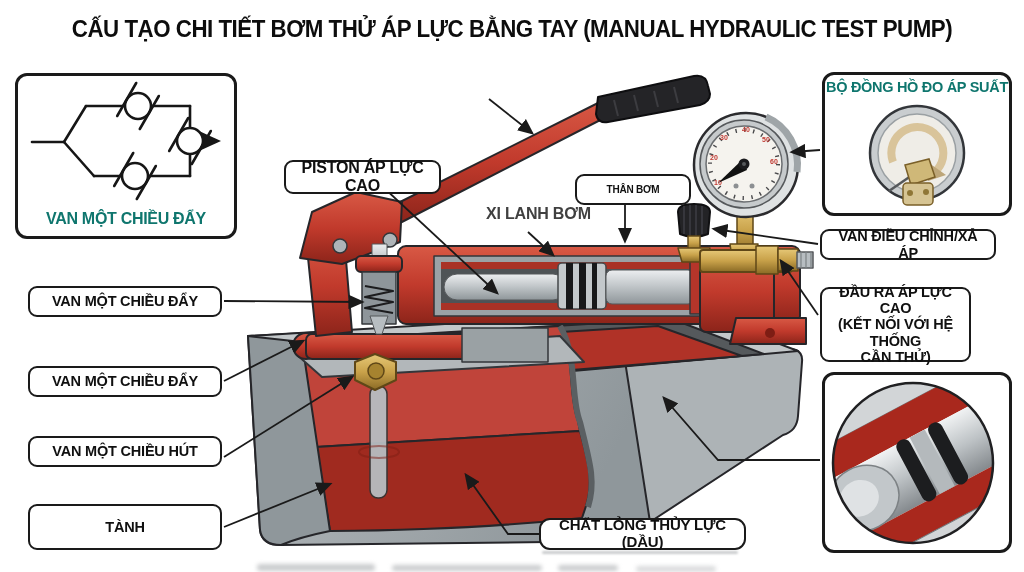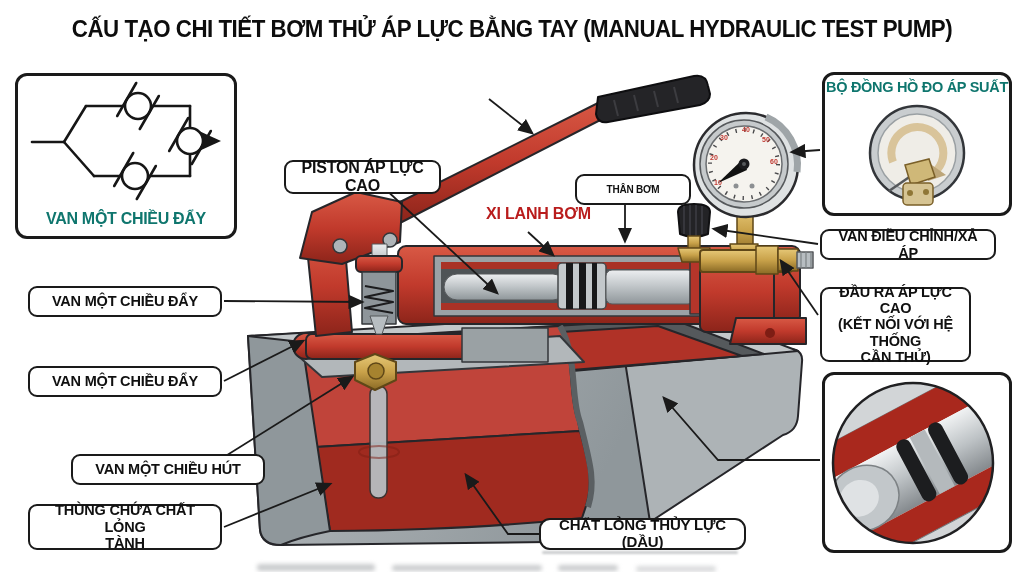--- a/index.html
+++ b/index.html
@@ -6,21 +6,21 @@
   .stage{position:relative;width:1024px;height:572px;background:#fff;overflow:hidden;
          font-family:"Liberation Sans",sans-serif;}
   .title{position:absolute;top:16px;left:0;right:0;text-align:center;
          font-weight:700;font-size:23px;letter-spacing:-0.5px;color:#0d0d0d;
          transform:scaleX(0.97);}
   .art{position:absolute;left:0;top:0;}
   .lbl{position:absolute;background:#fff;border:2.5px solid #1a1a1a;border-radius:9px;
        font-weight:700;font-size:14.5px;line-height:1.13;color:#101010;text-align:center;
        display:flex;flex-direction:column;justify-content:center;
        padding:2px 6px;box-sizing:border-box;letter-spacing:-0.2px;z-index:5;}
-  .plain{position:absolute;font-weight:700;font-size:16px;color:#b91c1c;z-index:5;
+  .plain{position:absolute;font-weight:700;font-size:16px;color:#404040;z-index:5;
          letter-spacing:-0.2px;}
   .inset{position:absolute;background:#fff;border:3px solid #1a1a1a;border-radius:12px;
          box-sizing:border-box;z-index:4;}
   .inset .cap{font-weight:700;text-align:center;color:#0f766e;letter-spacing:-0.3px;}
   .blur{position:absolute;background:#caccce;filter:blur(2px);border-radius:3px;z-index:2;}
 </style>
 </head>
 <body>
 
 <div class="stage">
@@ -263,26 +263,25 @@
   </div>
 
   <div class="lbl" style="left:28px;top:286px;width:194px;height:31px;">
     <div>VAN MỘT CHIỀU ĐẨY</div>
   </div>
 
   <div class="lbl" style="left:28px;top:366px;width:194px;height:31px;">
     <div>VAN MỘT CHIỀU ĐẨY</div>
   </div>
 
-  <div class="lbl" style="left:28px;top:454px;width:194px;height:31px;margin-left:43px;">
+  <div class="lbl" style="left:28px;top:436px;width:194px;height:31px;">
     <div>VAN MỘT CHIỀU HÚT</div>
   </div>
 
   <div class="lbl" style="left:28px;top:504px;width:194px;height:46px;">
-    <div>THÙNG CHỨA CHẤT LỎNG</div>
     <div>TÀNH</div>
   </div>
 
   <div class="lbl" style="left:539px;top:518px;width:207px;height:32px;font-size:15px;border-radius:11px;">
     <div>CHẤT LỎNG THỦY LỰC (DẦU)</div>
   </div>
 
   <div class="blur" style="left:542px;top:551px;width:196px;height:3px;filter:blur(1px);"></div>
   <div class="blur" style="left:257px;top:564px;width:118px;height:7px;"></div>
   <div class="blur" style="left:392px;top:565px;width:150px;height:6px;"></div>

